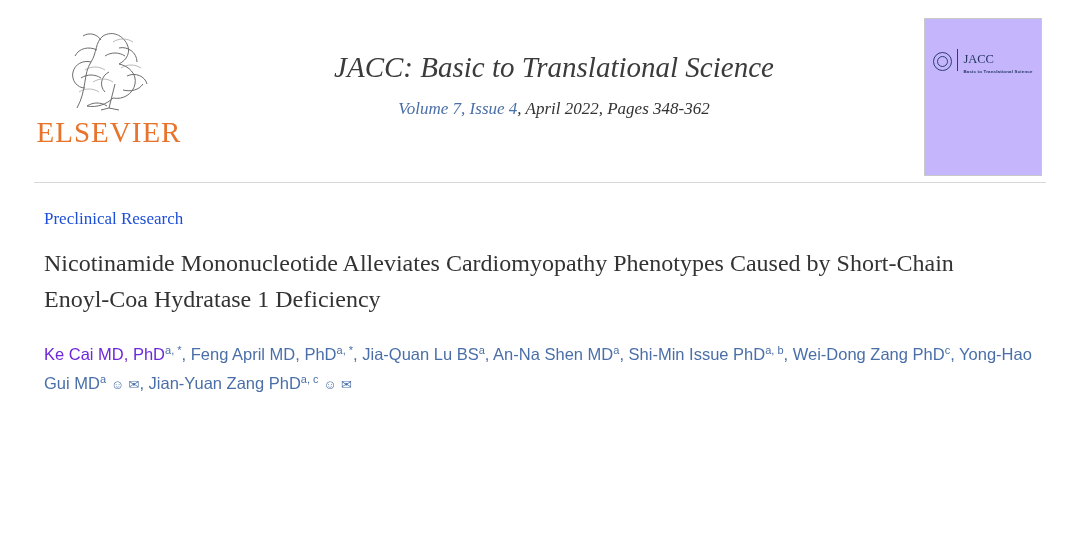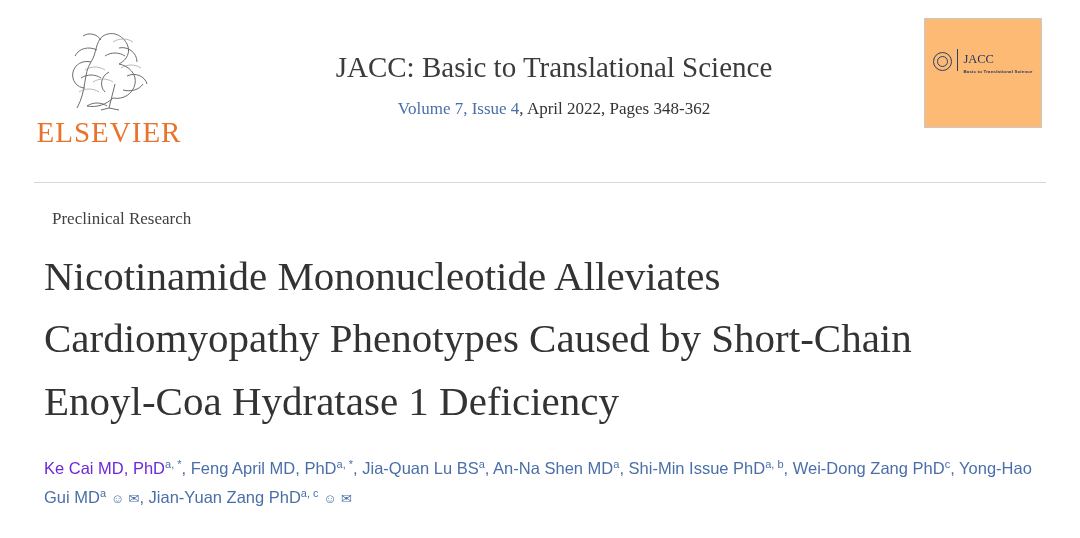--- a/index.html
+++ b/index.html
@@ -49,20 +49,21 @@
     letter-spacing: 1px;
     color: #e8732a;
     line-height: 1;
   }
 
   
   .journal-block {
     flex: 1 1 auto;
     text-align: center;
     padding-top: 36px;
+    font-style: italic;
   }
   .journal-title {
     font-family: "Liberation Serif", serif;
     font-size: 29px;
     color: #3b3b3b;
     font-weight: 400;
     line-height: 1.2;
   }
   .journal-meta {
     margin-top: 14px;
@@ -72,23 +73,23 @@
   }
   .journal-meta .vol-link {
     color: #4a6fa8;
     text-decoration: none;
   }
 
   
   .cover {
     flex: 0 0 118px;
     width: 118px;
-    height: 110px;
+    height: 158px;
     border: 1px solid #c9c9c9;
-    background: #fdba74;
+    background: #c4b5fd;
     margin-top: 4px;
     margin-right: 4px;
     position: relative;
     box-sizing: border-box;
   }
   .cover-inner {
     position: absolute;
     left: 8px;
     right: 8px;
     top: 30px;
@@ -146,27 +147,26 @@
     margin: 10px 34px 0 34px;
   }
 
   
   .article {
     padding: 26px 44px 0 44px;
   }
   .kicker {
     font-family: "Liberation Serif", serif;
     font-size: 17px;
-    color: #404040;
+    color: #1d4ed8;
     margin-bottom: 16px;
-    margin-left: 8px;
   }
   .title {
     font-family: "Liberation Serif", serif;
-    font-size: 41px;
+    font-size: 24px;
     line-height: 1.52;
     color: #333333;
     font-weight: 400;
     margin: 0 0 22px 0;
     max-width: 960px;
   }
   .authors {
     font-size: 16.5px;
     line-height: 1.78;
     color: #4a6fa8;

